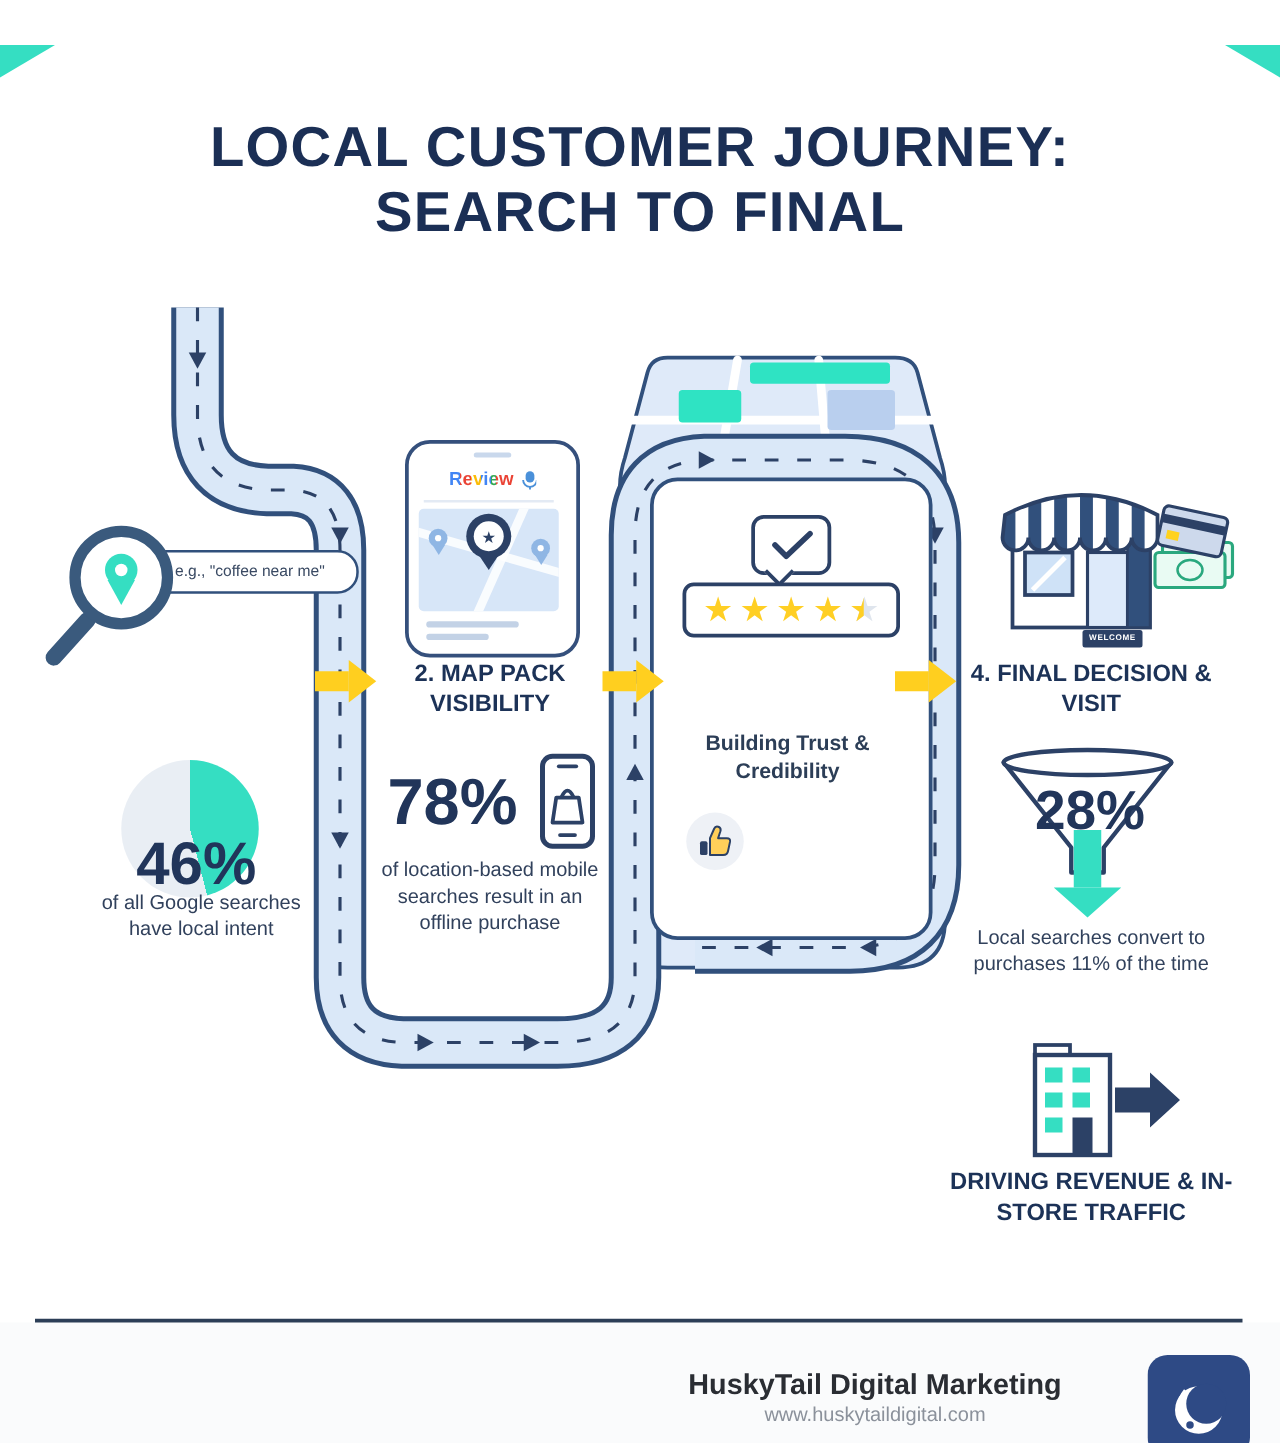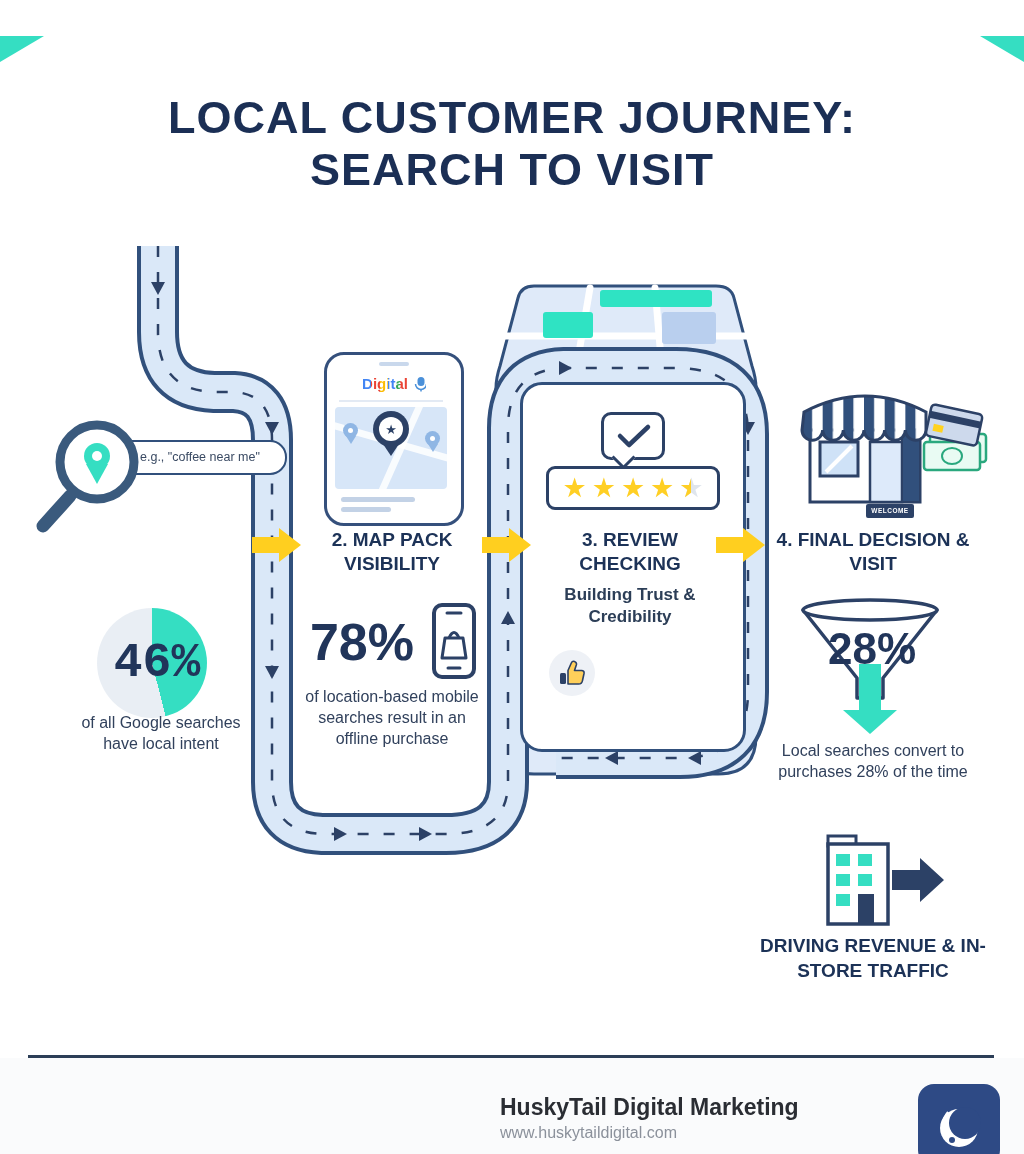--- a/index.html
+++ b/index.html
@@ -97,36 +97,36 @@
   .welcome-mat{left:866px;top:468px;width:48px;height:14px;background:#2c4166;border-radius:2px;
       z-index:4;color:#fff;font-size:6.5px;font-weight:700;text-align:center;line-height:14px;letter-spacing:.5px;}
 
   
   .outcome{left:748px;top:898px;width:250px;z-index:3;text-align:center;font-size:19px;font-weight:800;
       color:#1c3257;line-height:1.3;}
 
   
   .footer-band{left:0;top:1022px;width:1024px;height:132px;background:#fafbfc;z-index:1;}
   .divider{left:28px;top:1019px;width:966px;height:3px;background:#2c3e57;z-index:2;}
-  .footer-text{right:124px;top:1058px;width:400px;text-align:left;z-index:3;}
+  .footer-text{right:124px;top:1058px;width:400px;text-align:center;z-index:3;}
   .company{font-size:23px;font-weight:700;color:#2a2d33;}
   .website{font-size:16px;color:#8b919b;margin-top:3px;}
   .logo{left:918px;top:1048px;z-index:3;}
 </style>
 </head>
 <body>
 
 <div class="page">
 
   <div class="corner tl"></div>
   <div class="corner tr"></div>
 
   <div class="abs title">
     <div>LOCAL CUSTOMER JOURNEY:</div>
-    <div>SEARCH TO VISIT</div>
+    <div>SEARCH TO FINAL</div>
   </div>
 
   <svg class="journey" viewBox="0 0 1024 1154">
     <g>
       <path class="map-body" d="M534 250 L716 250 Q731 250 734 262 L752 330 Q756 342 756 352 L756 700 Q756 738 718 738 L534 738 Q496 738 496 700 L496 352 Q496 342 500 330 L518 262 Q521 250 534 250 Z"></path>
       <line class="map-street" x1="590" y1="252" x2="576" y2="334"></line>
       <line class="map-street" x1="655" y1="252" x2="662" y2="334"></line>
       <line class="map-street" x1="500" y1="300" x2="752" y2="300"></line>
       <rect class="park" x="543" y="276" width="50" height="26" rx="3"></rect>
       <rect class="park" x="600" y="254" width="112" height="17" rx="3"></rect>
@@ -154,32 +154,32 @@
     <span>e.g., "coffee near me"</span>
   </div>
   <svg class="abs" style="left:30px;top:376px;z-index:4;" width="150" height="135">
     <line x1="40" y1="84" x2="13" y2="114" stroke="#3a5a7d" stroke-width="13" stroke-linecap="round"></line>
     <circle cx="67" cy="50" r="37" fill="#ffffff" stroke="#3a5a7d" stroke-width="9"></circle>
     <circle cx="67" cy="44" r="13" fill="#35dec2"></circle>
     <polygon points="56,52 78,52 67,72" fill="#35dec2"></polygon>
     <circle cx="67" cy="44" r="5" fill="#ffffff"></circle>
   </svg>
   <div class="abs pie"></div>
-  <div class="abs stat-big" style="left:82px;top:600px;width:150px;font-size:48px;font-family:Liberation Mono, monospace;">46%</div>
+  <div class="abs stat-big" style="left:82px;top:628px;width:150px;font-size:48px;">46%</div>
   <div class="abs stat-text" style="left:75px;top:676px;width:172px;">of all Google searches have local intent</div>
 
   <div class="yarrow" style="left:252px;top:492px;">
     <div class="bar"></div>
       <div class="head"></div>
   </div>
 
   <div class="abs phone">
     <div class="notch"></div>
     <div class="google-row">
-      <span class="google-word">Digital</span>
+      <span class="google-word">Review</span>
       <svg width="12" height="16">
         <rect x="3.5" y="1" width="7" height="9" rx="3.5" fill="#4a90d9"></rect>
         <path d="M1.5 8 a5.5 5.5 0 0 0 11 0" stroke="#4a90d9" stroke-width="1.5" fill="none"></path>
         <line x1="7" y1="13.5" x2="7" y2="15.5" stroke="#4a90d9" stroke-width="1.5"></line>
       </svg>
     </div>
     <div class="google-line"></div>
     <div class="phone-map">
       <div class="street s1"></div>
       <div class="street s2"></div>
@@ -222,21 +222,20 @@
     </svg>
     <div class="bubble-tail"></div>
   </div>
   <div class="abs stars-box">
     <span class="star">★</span>
     <span class="star">★</span>
     <span class="star">★</span>
     <span class="star">★</span>
     <span class="star half"><span>★</span><span class="star-fill">★</span></span>
   </div>
-  <div class="abs stage-label" style="left:543px;top:492px;width:174px;">3. REVIEW CHECKING</div>
   <div class="abs subtitle">Building Trust &amp; Credibility</div>
   <div class="abs thumb-circle">
     <svg width="26" height="26">
       <rect x="1" y="13" width="6" height="11" rx="1.5" fill="#2c4166"></rect>
       <path d="M9 24 h10.5 q3.5 0 4 -3.5 l1.5 -7 q.5 -3 -2.5 -3 h-7 l1.8 -5.5 q.8 -2.8 -1.8 -3.6 q-2.2 -.7 -3.2 1.6 l-3.3 7.5 z" fill="#ffcf5a" stroke="#2c4166" stroke-width="1.6" stroke-linejoin="round"></path>
     </svg>
   </div>
 
   <div class="yarrow" style="left:716px;top:492px;">
     <div class="bar"></div>
@@ -269,21 +268,21 @@
   </svg>
   <div class="abs welcome-mat">WELCOME</div>
   <div class="abs stage-label" style="left:775px;top:492px;width:196px;">4. FINAL DECISION &amp; VISIT</div>
   <svg class="abs" style="left:795px;top:558px;z-index:3;" width="150" height="145">
     <path d="M8 16 L142 16 L88 84 L88 104 L62 104 L62 84 Z" fill="#ffffff" stroke="#2c4166" stroke-width="3.5" stroke-linejoin="round"></path>
     <ellipse cx="75" cy="16" rx="67" ry="10" fill="#ffffff" stroke="#2c4166" stroke-width="3.5"></ellipse>
     <rect x="64" y="70" width="22" height="46" fill="#35dec2"></rect>
     <polygon points="48,116 102,116 75,140" fill="#35dec2"></polygon>
   </svg>
   <div class="abs stat-big" style="left:812px;top:588px;width:120px;font-size:44px;">28%</div>
-  <div class="abs stat-text" style="left:770px;top:704px;width:206px;">Local searches convert to purchases 28% of the time</div>
+  <div class="abs stat-text" style="left:770px;top:704px;width:206px;">Local searches convert to purchases 11% of the time</div>
 
   <svg class="abs" style="left:820px;top:796px;z-index:3;" width="130" height="100">
     <rect x="8" y="4" width="28" height="10" fill="#ffffff" stroke="#2c4166" stroke-width="3"></rect>
     <rect x="8" y="12" width="60" height="80" fill="#ffffff" stroke="#2c4166" stroke-width="3.5"></rect>
     <rect x="16" y="22" width="14" height="12" fill="#35dec2"></rect>
     <rect x="38" y="22" width="14" height="12" fill="#35dec2"></rect>
     <rect x="16" y="42" width="14" height="12" fill="#35dec2"></rect>
     <rect x="38" y="42" width="14" height="12" fill="#35dec2"></rect>
     <rect x="16" y="62" width="14" height="12" fill="#35dec2"></rect>
     <rect x="38" y="62" width="16" height="30" fill="#2c4166"></rect>

